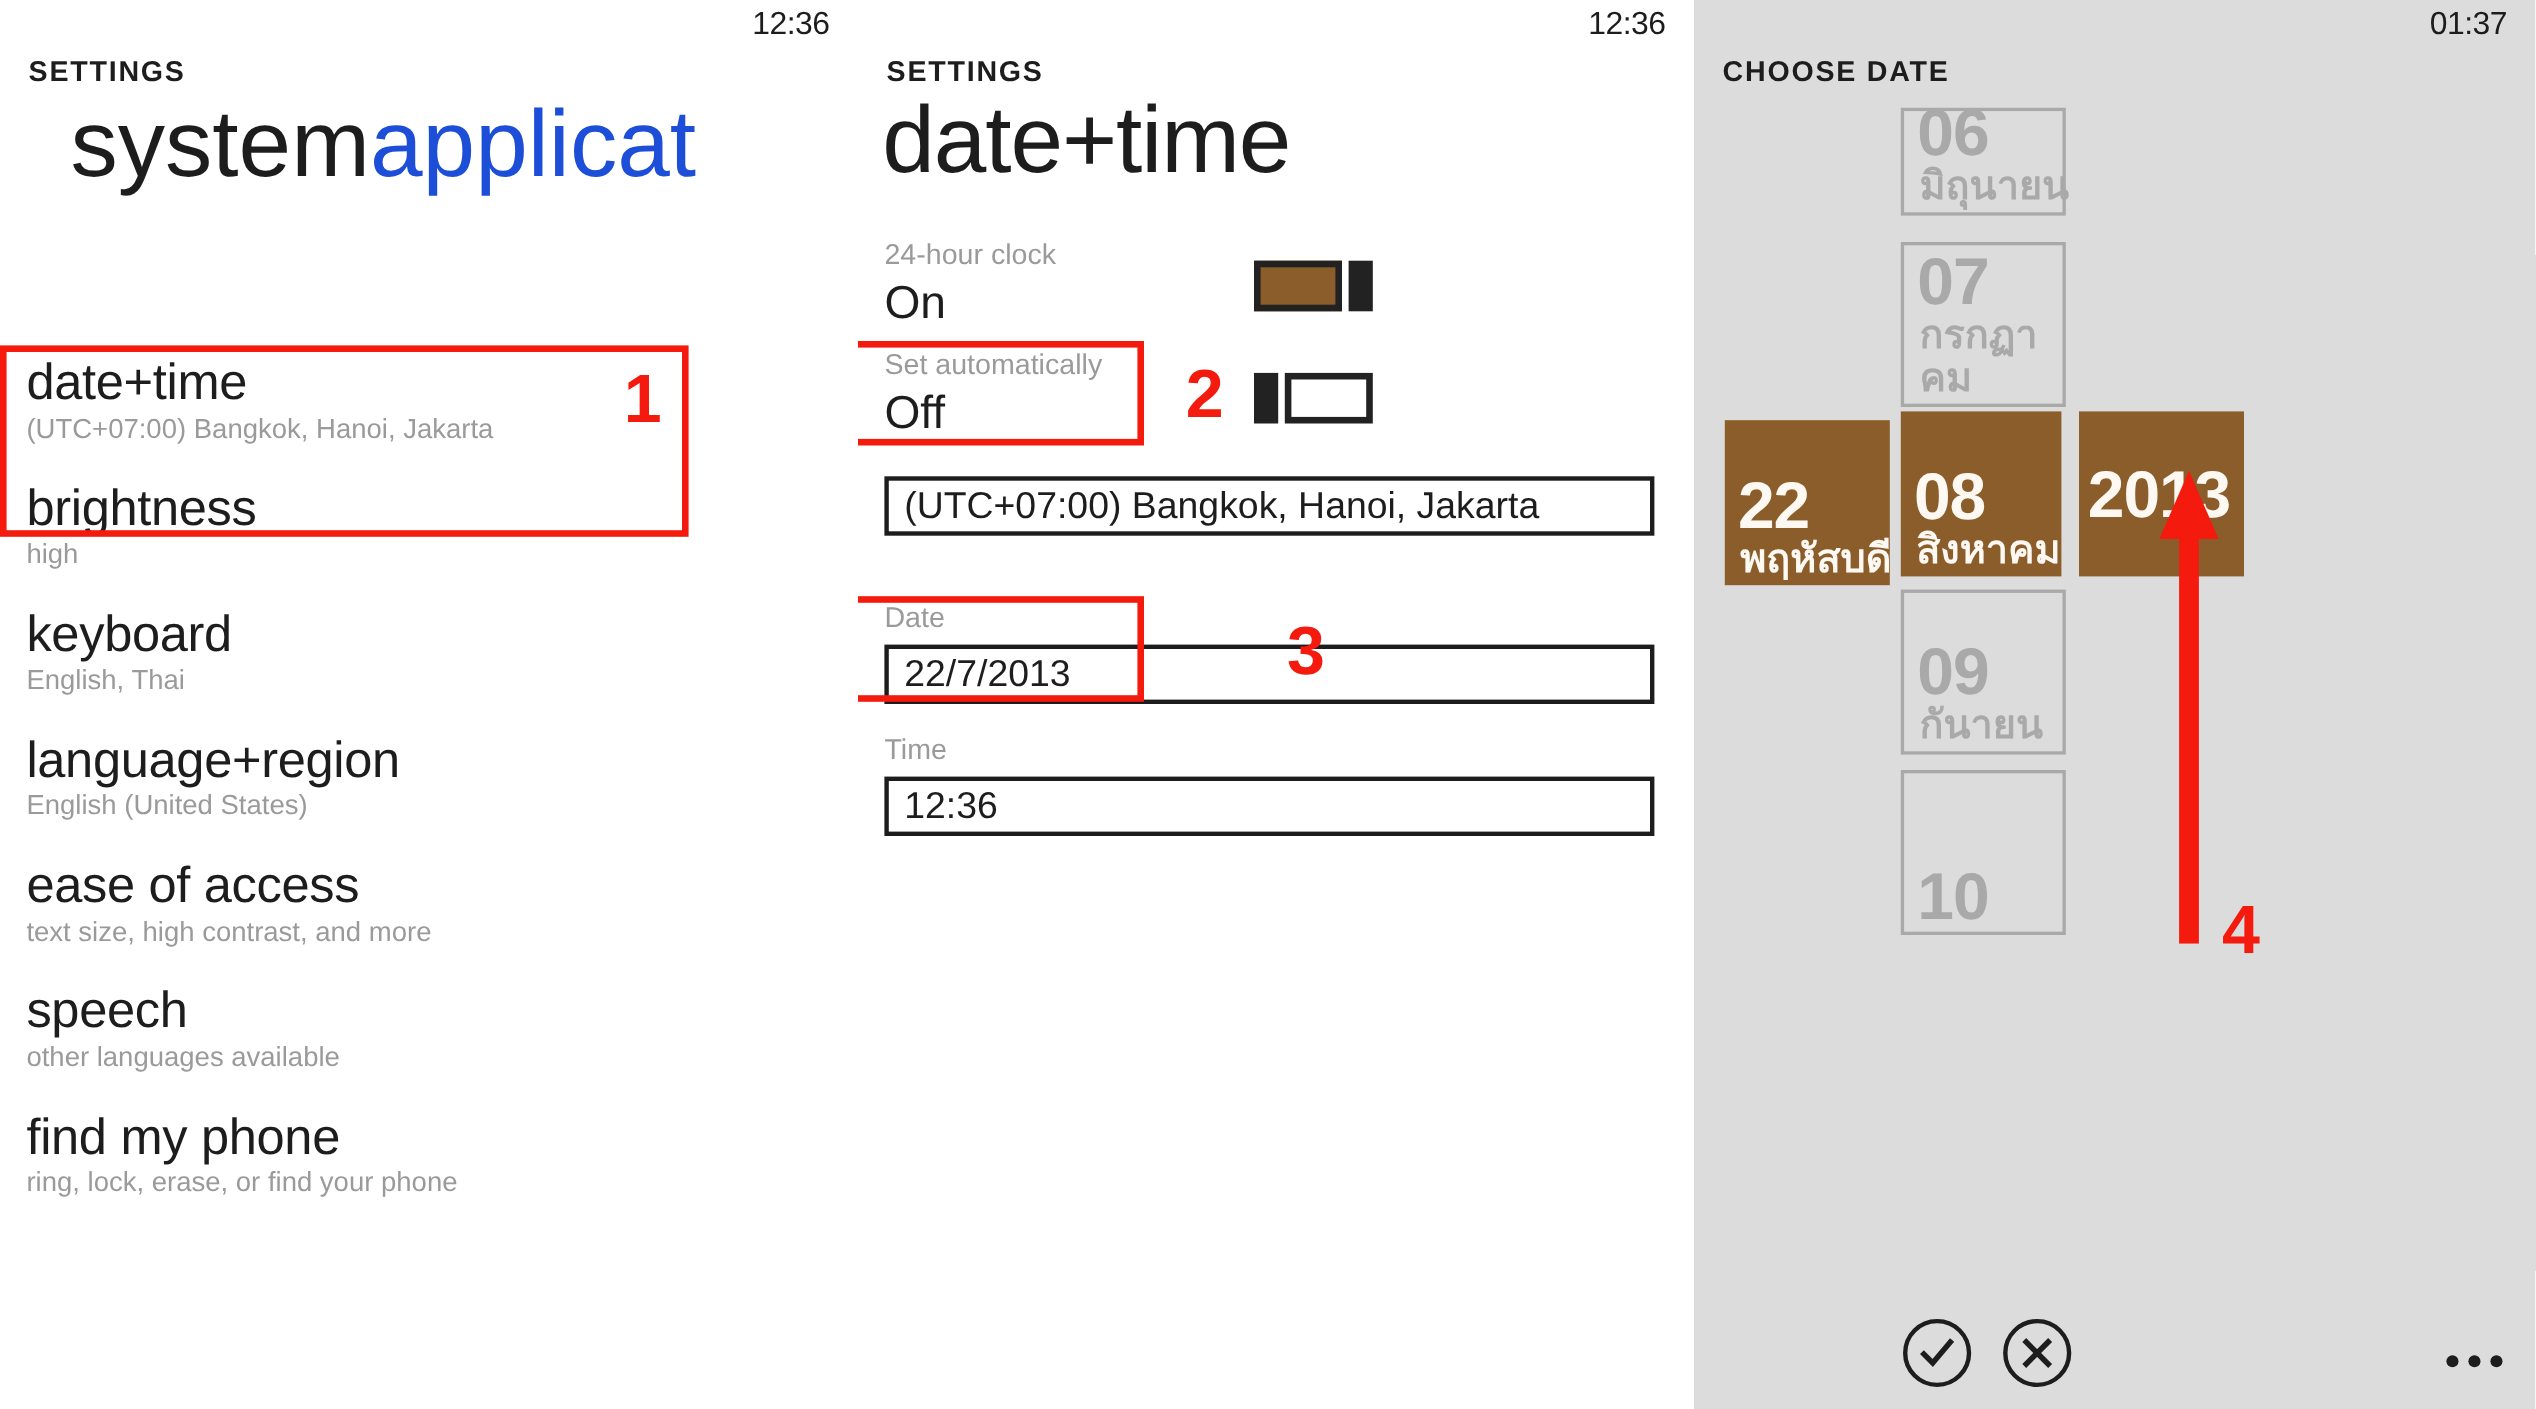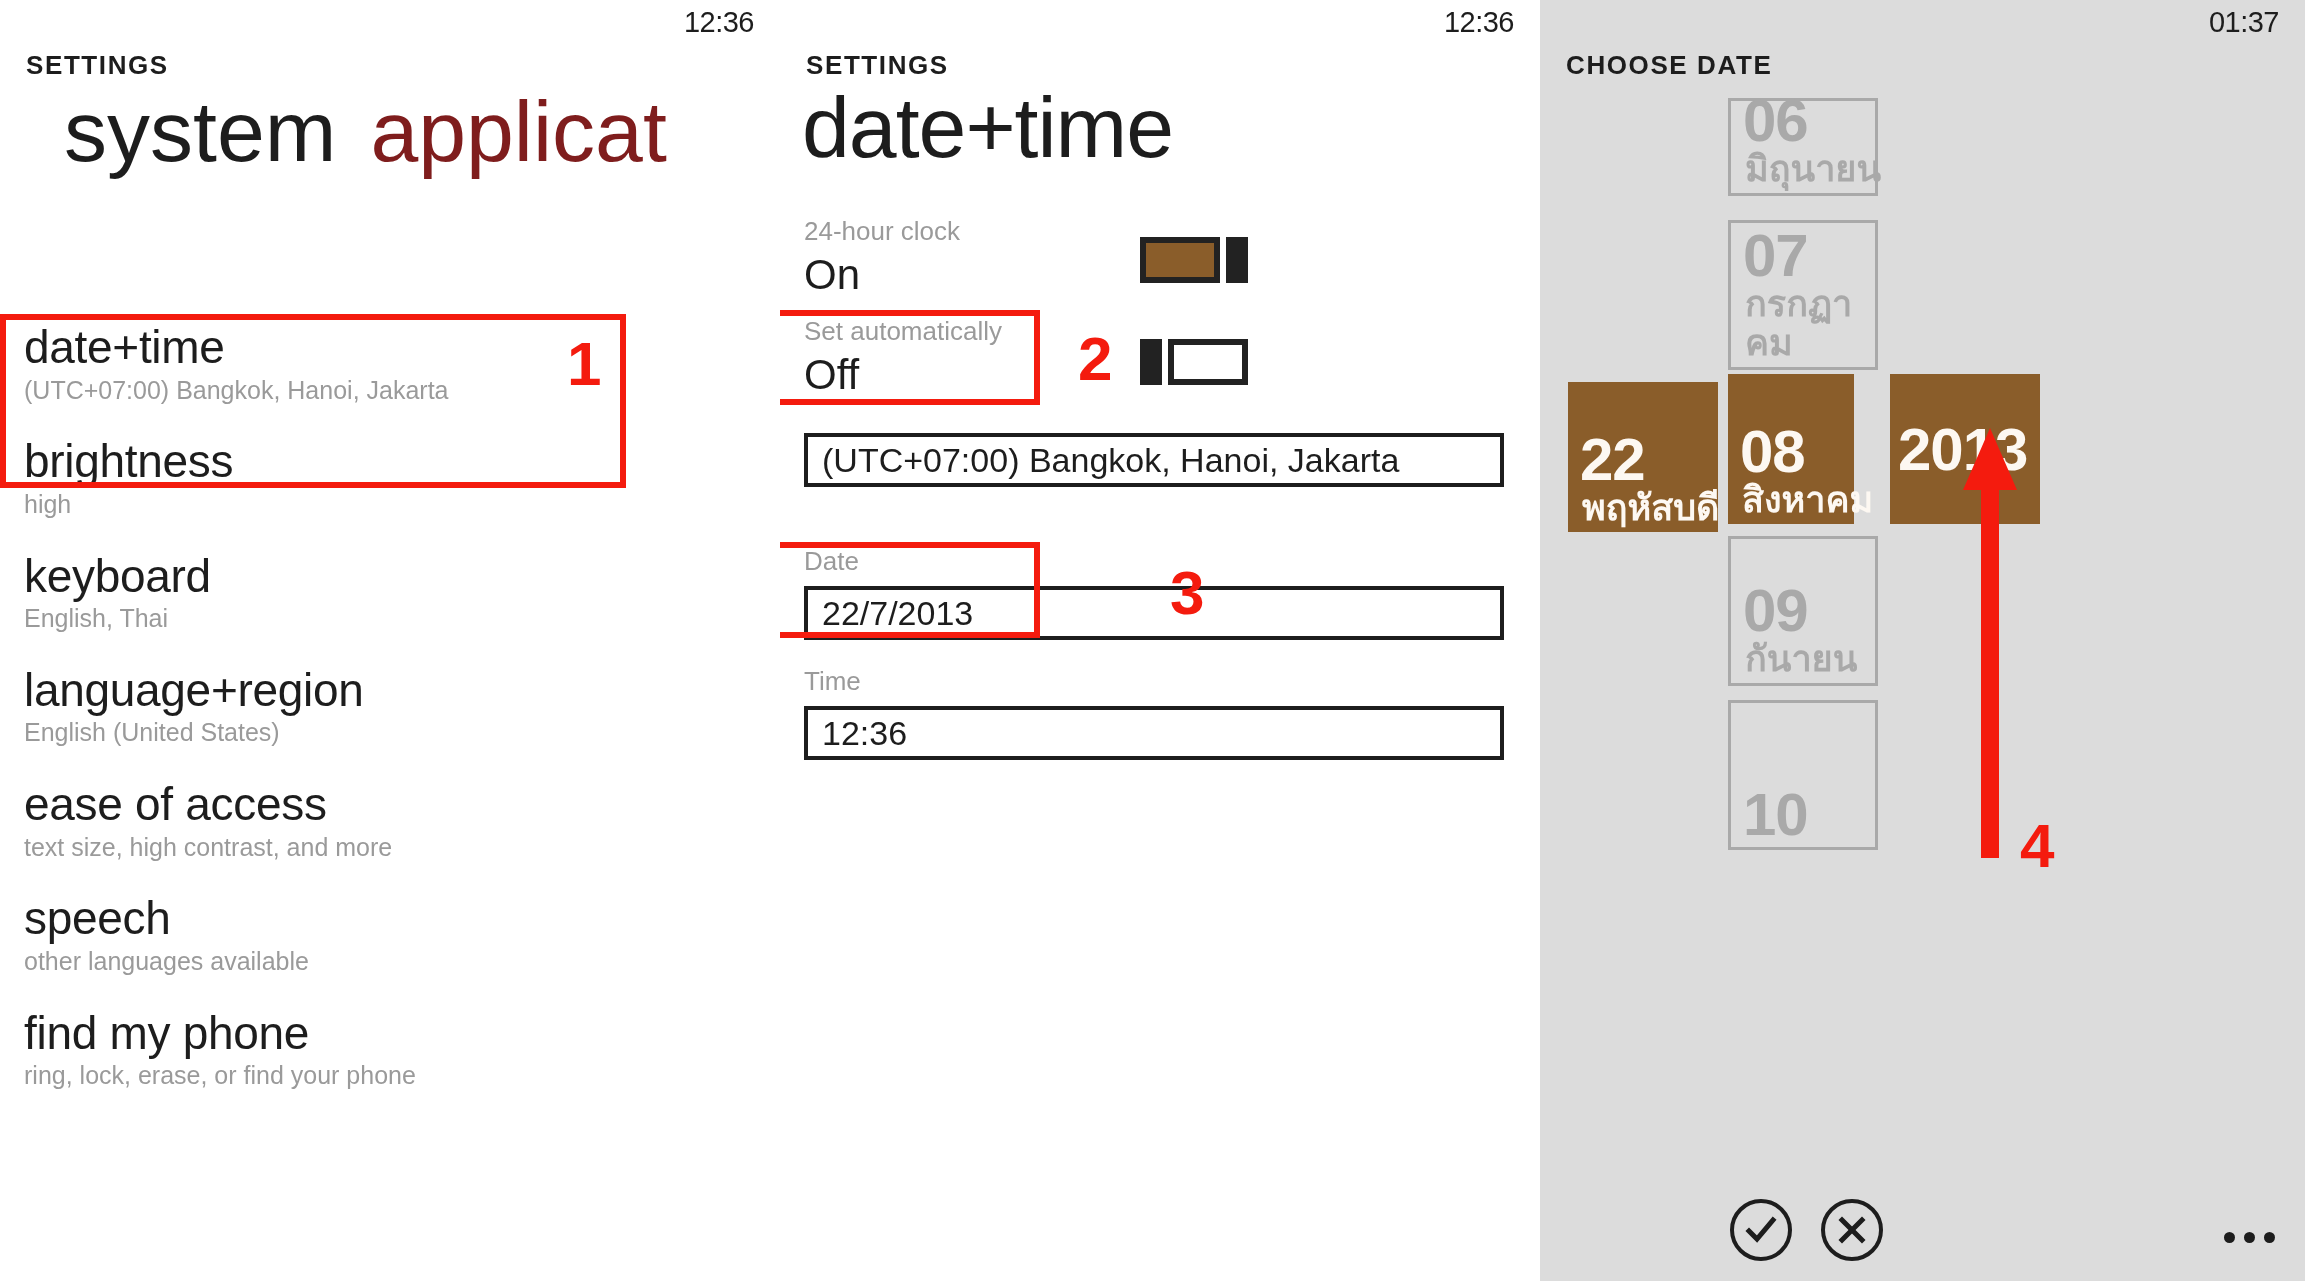--- a/index.html
+++ b/index.html
@@ -30,21 +30,21 @@
     color:#1d1d1d;
   }
 
   
   .pivot { position:absolute; left:20px; top:88px; white-space:nowrap; }
   .pivot span {
     font-size:86px; font-weight:300; line-height:1;
     font-family:"Liberation Sans", sans-serif;
   }
   .pivot .active   { color:#1d1d1d;margin-left:44px; }
-  .pivot .inactive { color:#7f1d1d; margin-left:34px; }
+  .pivot .inactive { color:#1d4ed8; }
 
   
   .slist { position:absolute; left:24px; top:322px; width:720px; }
   .sitem { margin-bottom:32px; }
   .sitem .t { font-size:46px; font-weight:300; color:#1d1d1d; line-height:1.12; letter-spacing:-0.3px; }
   .sitem .s { font-size:25px; color:#9a9a9a; margin-top:2px; line-height:1.15; }
 
   
   .bigtitle {
     position:absolute; left:22px; top:84px;
@@ -222,21 +222,21 @@
 
     <div class="pick-col">
       <div class="tile ghost" style="left:188px; top:98px; width:150px; height:98px;">
         <div class="num">06</div>
         <div class="sub">มิถุนายน</div>
       </div>
       <div class="tile ghost" style="left:188px; top:220px; width:150px; height:150px;">
         <div class="num">07</div>
         <div class="sub">กรกฏาคม</div>
       </div>
-      <div class="tile sel" style="left:188px; top:374px; width:126px; height:150px;">
+      <div class="tile sel" style="left:188px; top:374px; width:146px; height:150px;">
         <div class="num">08</div>
         <div class="sub">สิงหาคม</div>
       </div>
       <div class="tile ghost" style="left:188px; top:536px; width:150px; height:150px;">
         <div class="num">09</div>
         <div class="sub">กันายน</div>
       </div>
       <div class="tile ghost" style="left:188px; top:700px; width:150px; height:150px; overflow:hidden;">
         <div class="num" style="padding-bottom:0;">10</div>
         <div class="sub"></div>

